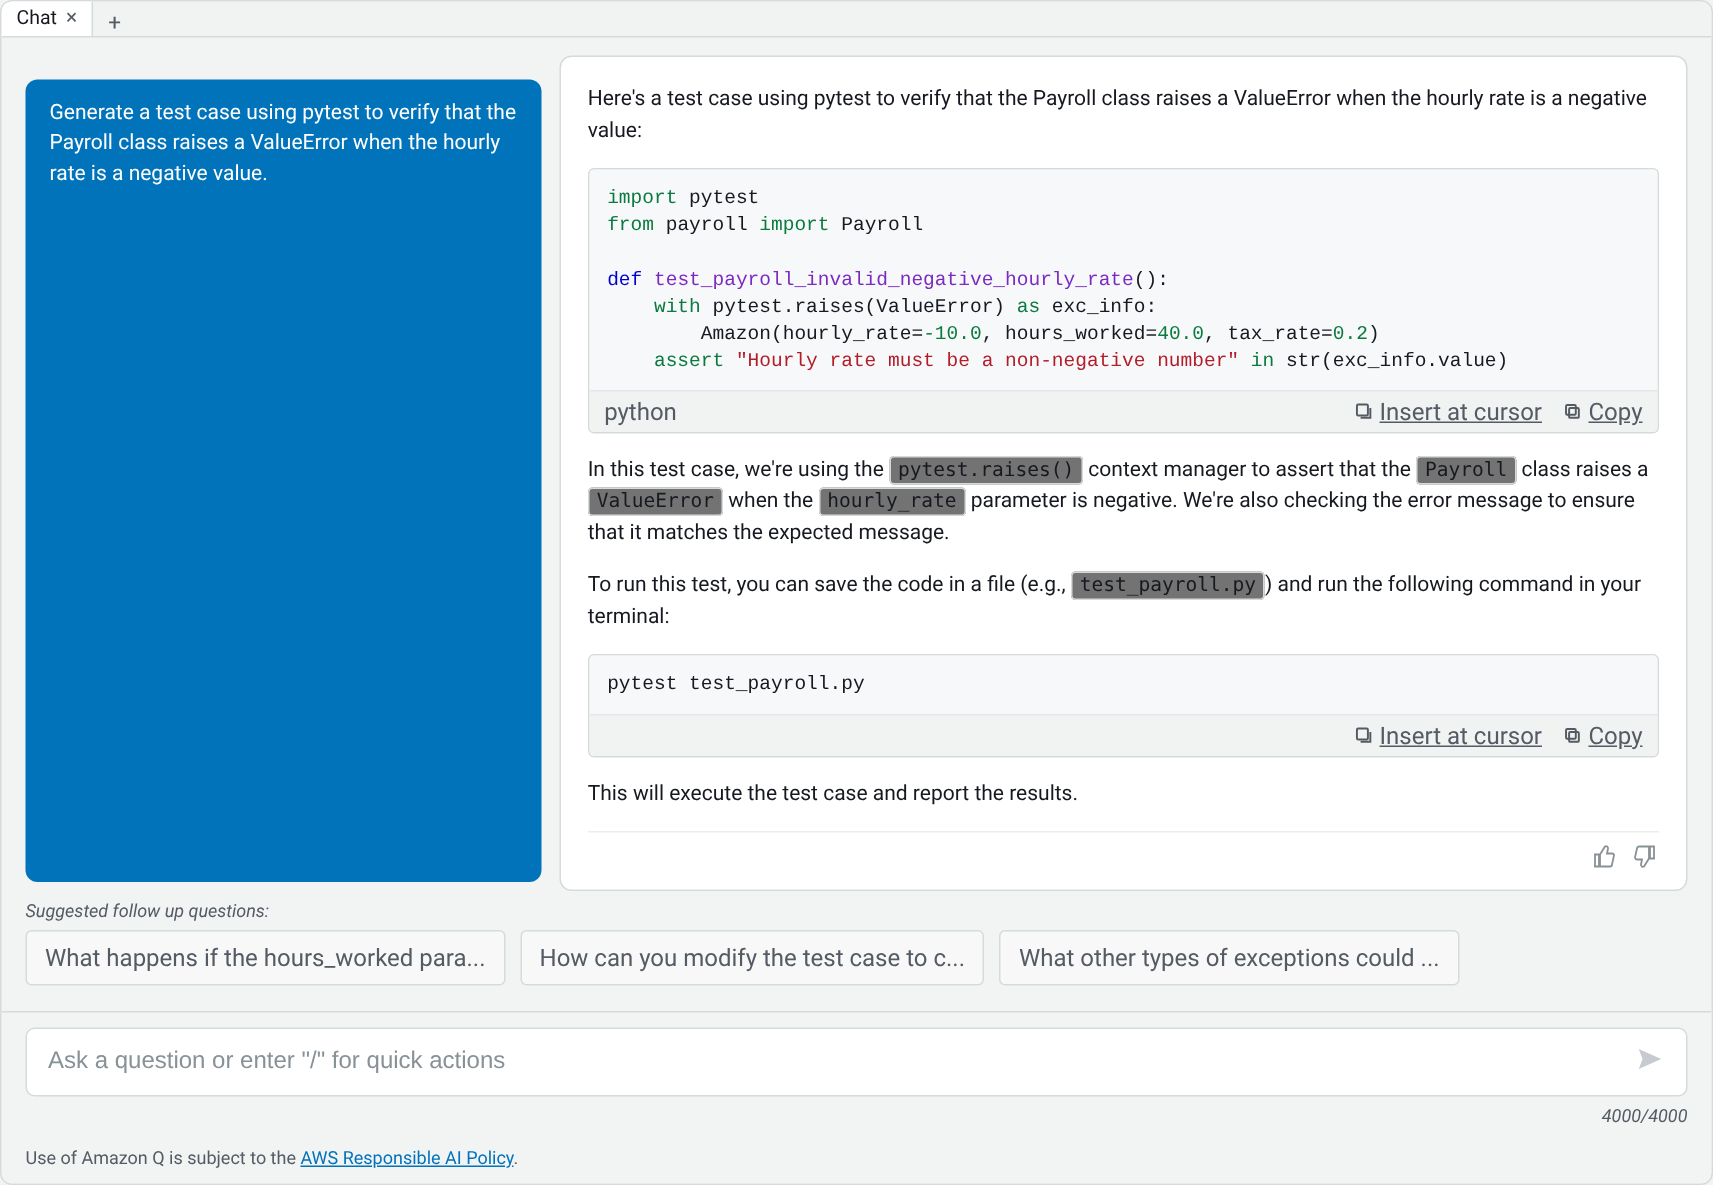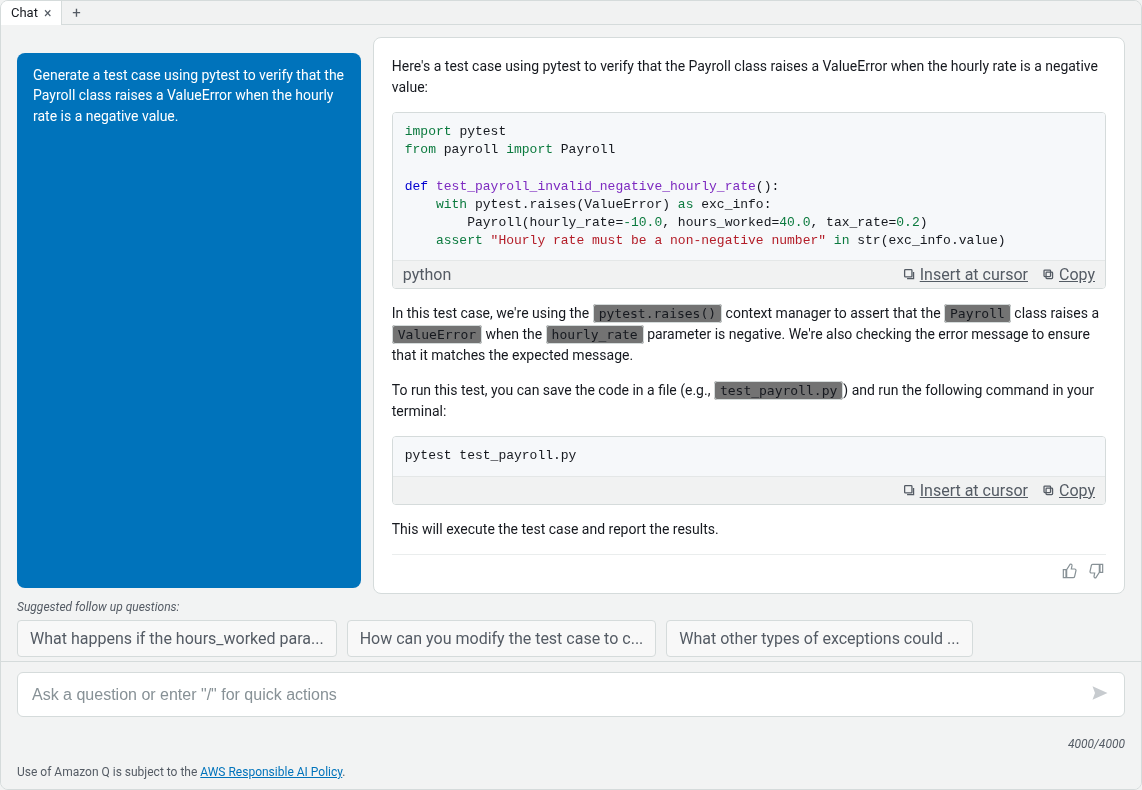--- a/index.html
+++ b/index.html
@@ -1,19 +1,19 @@
 <!DOCTYPE html>
 <html><head>
 <meta charset="utf-8">
 <style>
 * { box-sizing: border-box; margin: 0; padding: 0; }
 body { font-family: -apple-system, BlinkMacSystemFont, "Segoe UI", Roboto, Helvetica, Arial, sans-serif; font-size: 14px; color: #16191f; background: #f2f3f3; width: 1142px; height: 790px; overflow: hidden; position: relative; border: 1px solid #d5dbdb; border-radius: 8px; }
 
 
-.tab-bar { display: flex; align-items: center; background: #f1f2f2; border-bottom: 1px solid #d5dbdb; height: 24px; }
+.tab-bar { display: flex; align-items: flex-end; background: #f1f2f2; border-bottom: 1px solid #d5dbdb; height: 24px; }
 .tab { display: flex; align-items: center; gap: 6px; padding: 3px 10px; background: #fff; border-right: 1px solid #d5dbdb; font-size: 13px; height: 24px; cursor: pointer; }
 .tab .close { color: #545b64; font-size: 14px; line-height: 1; }
 .tab-add { width: 28px; text-align: center; color: #545b64; font-size: 15px; cursor: pointer; }
 
 .chat-area { padding: 12px 16px 0 16px; display: flex; flex-direction: row; gap: 12px; }
 
 
 .user-row { display: flex; justify-content: flex-end; margin-top: 16px; margin-bottom: 6px; }
 .user-bubble { background: #0073bb; color: #fff; padding: 12px 16px; border-radius: 8px; max-width: 880px; font-size: 14px; line-height: 1.45; }
 
@@ -52,21 +52,21 @@
 .suggested-label { font-size: 12px; font-style: italic; color: #545b64; margin: 6px 16px 6px; }
 .suggested-row { display: flex; gap: 10px; padding: 0 16px 12px; }
 .suggested-chip { border: 1px solid #d5dbdb; background: #f8f8f8; border-radius: 4px; padding: 8px 12px; font-size: 16px; color: #545b64; cursor: pointer; }
 
 
 .bottom { position: absolute; left: 0; right: 0; bottom: 0; padding: 10px 16px 10px; border-top: 1px solid #d5dbdb; background: #f2f3f3; }
 .input-wrap { display: flex; align-items: center; background: #fff; border: 1px solid #d5dbdb; border-radius: 6px; padding: 10px 14px; }
 .input-wrap input { flex: 1; border: none; outline: none; font-size: 16px; color: #545b64; background: transparent; }
 .input-wrap input::placeholder { color: #879196; }
 .send-btn svg { width: 20px; height: 20px; fill: #c7cbcf; }
-.char-count { text-align: right; font-size: 12px; font-style: italic; color: #545b64; margin-top: 20px; }
+.char-count { text-align: right; font-size: 12px; font-style: italic; color: #545b64; margin-top: 6px; }
 .disclaimer { font-size: 12px; color: #545b64; margin-top: 14px; }
 .disclaimer a { color: #0073bb; text-decoration: underline; cursor: pointer; }
 </style>
 </head>
 <body>
 
 <div class="tab-bar">
   <div class="tab">
     <span>Chat</span>
     <span class="close">×</span>
@@ -82,21 +82,21 @@
 
   <div class="assistant-card">
     <p>Here's a test case using pytest to verify that the Payroll class raises a ValueError when the hourly rate is a negative value:</p>
 
     <div class="code-block">
       <pre><span class="k-import">import</span><span> pytest</span>
 <span class="k-from">from</span><span> payroll </span><span class="k-import">import</span><span> Payroll</span>
 
 <span class="k-def">def </span><span class="fn">test_payroll_invalid_negative_hourly_rate</span><span>():</span>
 <span class="k-with">    with</span><span> pytest.raises(ValueError) </span><span class="k-as">as</span><span> exc_info:</span>
-<span>        Payroll(hourly_rate</span><span>=</span><span class="num">-10.0</span><span>, hours_worked</span><span>=</span><span class="num">40.0</span><span>, tax_rate</span><span>=</span><span class="num">0.2</span><span>)</span>
+<span>        Amazon(hourly_rate</span><span>=</span><span class="num">-10.0</span><span>, hours_worked</span><span>=</span><span class="num">40.0</span><span>, tax_rate</span><span>=</span><span class="num">0.2</span><span>)</span>
 <span class="k-assert">    assert </span><span class="str">"Hourly rate must be a non-negative number"</span><span class="k-in"> in</span><span> str(exc_info.value)</span></pre>
       <div class="code-footer">
         <span>python</span>
         <div class="actions">
           <div class="action">
             <svg viewBox="0 0 16 16">
                 <rect x="2" y="2" width="9" height="9" rx="1"></rect>
                 <path d="M5 13h8V5"></path>
               </svg>
             <span>Insert at cursor</span>

